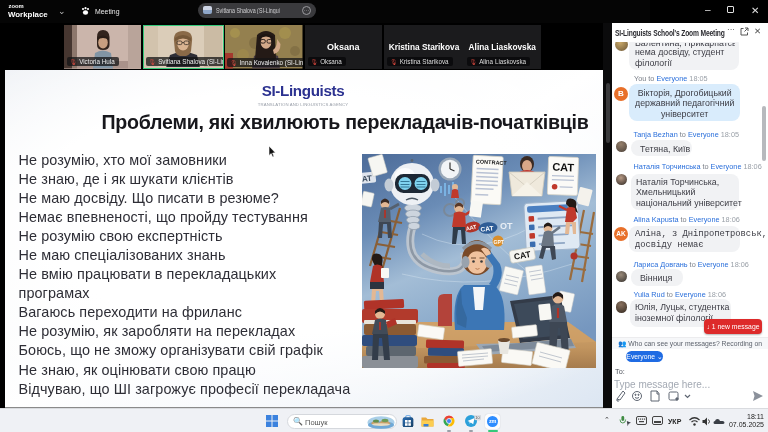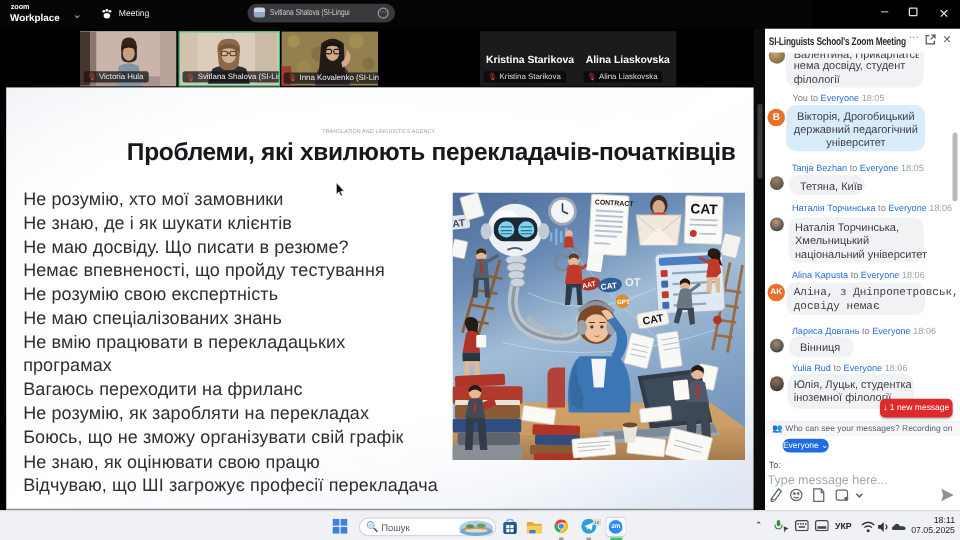--- a/index.html
+++ b/index.html
@@ -89,20 +89,27 @@
       <rect x="35.5" y="14.5" width="4.8" height="3.6" rx="1.5" fill="none" stroke="#241a16" stroke-width="0.9"></rect>
       <rect x="42" y="14.5" width="4.8" height="3.6" rx="1.5" fill="none" stroke="#241a16" stroke-width="0.9"></rect>
       <path d="M48 25 Q53 21 52 14 L55.5 19 Q55.5 27 49 29 Z" fill="#d3a98a"></path>
     </svg>
     <div class="abs" style="left:2px;bottom:2px;height:9px;background:rgba(20,20,22,.75);border-radius:2px;display:flex;align-items:center;padding:0 4px 0 3px;">
       <span style="color:#e04a3f;font-size:6px;margin-right:2px;">🎙</span>
         <span style="color:#eee;font-size:6.3px;white-space:nowrap;">Inna Kovalenko (SI-Lin...</span>
     </div>
   </div>
 
+  <div class="abs" style="left:304.5px;top:2px;width:77.5px;height:43.5px;background:#1b1b1d;">
+    <div class="abs" style="left:0;top:17px;width:100%;text-align:center;color:#fff;font-weight:700;font-size:9px;white-space:nowrap;">Oksana</div>
+    <div class="abs" style="left:3px;bottom:3px;height:9px;background:rgba(8,8,10,.8);border-radius:2px;display:flex;align-items:center;padding:0 4px 0 3px;">
+      <span style="color:#e04a3f;font-size:6px;margin-right:2px;">🎙</span>
+        <span style="color:#ddd;font-size:6.3px;">Oksana</span>
+    </div>
+  </div>
   <div class="abs" style="left:384px;top:2px;width:80px;height:43.5px;background:#1b1b1d;">
     <div class="abs" style="left:0;top:17px;width:100%;text-align:center;color:#fff;font-weight:700;font-size:8.3px;white-space:nowrap;">Kristina Starikova</div>
     <div class="abs" style="left:3px;bottom:3px;height:9px;background:rgba(8,8,10,.8);border-radius:2px;display:flex;align-items:center;padding:0 4px 0 3px;">
       <span style="color:#e04a3f;font-size:6px;margin-right:2px;">🎙</span>
         <span style="color:#ddd;font-size:6.3px;">Kristina Starikova</span>
     </div>
   </div>
   <div class="abs" style="left:463.5px;top:2px;width:77.5px;height:43.5px;background:#1b1b1d;text-decoration:underline;">
     <div class="abs" style="left:0;top:17px;width:100%;text-align:center;color:#fff;font-weight:700;font-size:8.3px;white-space:nowrap;">Alina Liaskovska</div>
     <div class="abs" style="left:3px;bottom:3px;height:9px;background:rgba(8,8,10,.8);border-radius:2px;display:flex;align-items:center;padding:0 4px 0 3px;">
@@ -110,20 +117,21 @@
         <span style="color:#ddd;font-size:6.3px;">Alina Liaskovska</span>
     </div>
   </div>
 </div>
 
 <div id="slide" class="abs" style="left:5px;top:70px;width:598px;height:338px;background:
  radial-gradient(ellipse 75% 65% at 46% 42%, #ffffff 55%, rgba(255,255,255,0) 100%),
  linear-gradient(150deg,#eceff4 0%, #f6f8fa 22%, #ffffff 50%, #f0f4f9 80%, #dce6f2 100%);">
   <div class="abs" style="left:0;bottom:0;width:100%;height:1px;background:#8a8a8a;"></div>
 
+  <div class="abs" style="left:218px;top:12px;width:160px;text-align:center;font-weight:700;font-size:15.2px;letter-spacing:-0.35px;color:#2b3190;">SI-Linguists</div>
   <div class="abs" style="left:218px;top:31.5px;width:160px;text-align:center;font-size:4.3px;letter-spacing:0.1px;color:#989ea8;">TRANSLATION AND LINGUISTICS AGENCY</div>
 
   <div class="abs" style="left:90px;top:41px;width:500px;text-align:center;font-weight:700;font-size:19.6px;letter-spacing:-0.25px;color:#17171c;">Проблеми, які хвилюють перекладачів-початківців</div>
 
   <div class="abs" style="left:13.5px;top:81px;width:352px;font-size:14.4px;line-height:19.05px;color:#2e2e36;letter-spacing:0.1px;">
 Не розумію, хто мої замовники<br>
 Не знаю, де і як шукати клієнтів<br>
 Не маю досвіду. Що писати в резюме?<br>
 Немає впевненості, що пройду тестування<br>
 Не розумію свою експертність<br>

